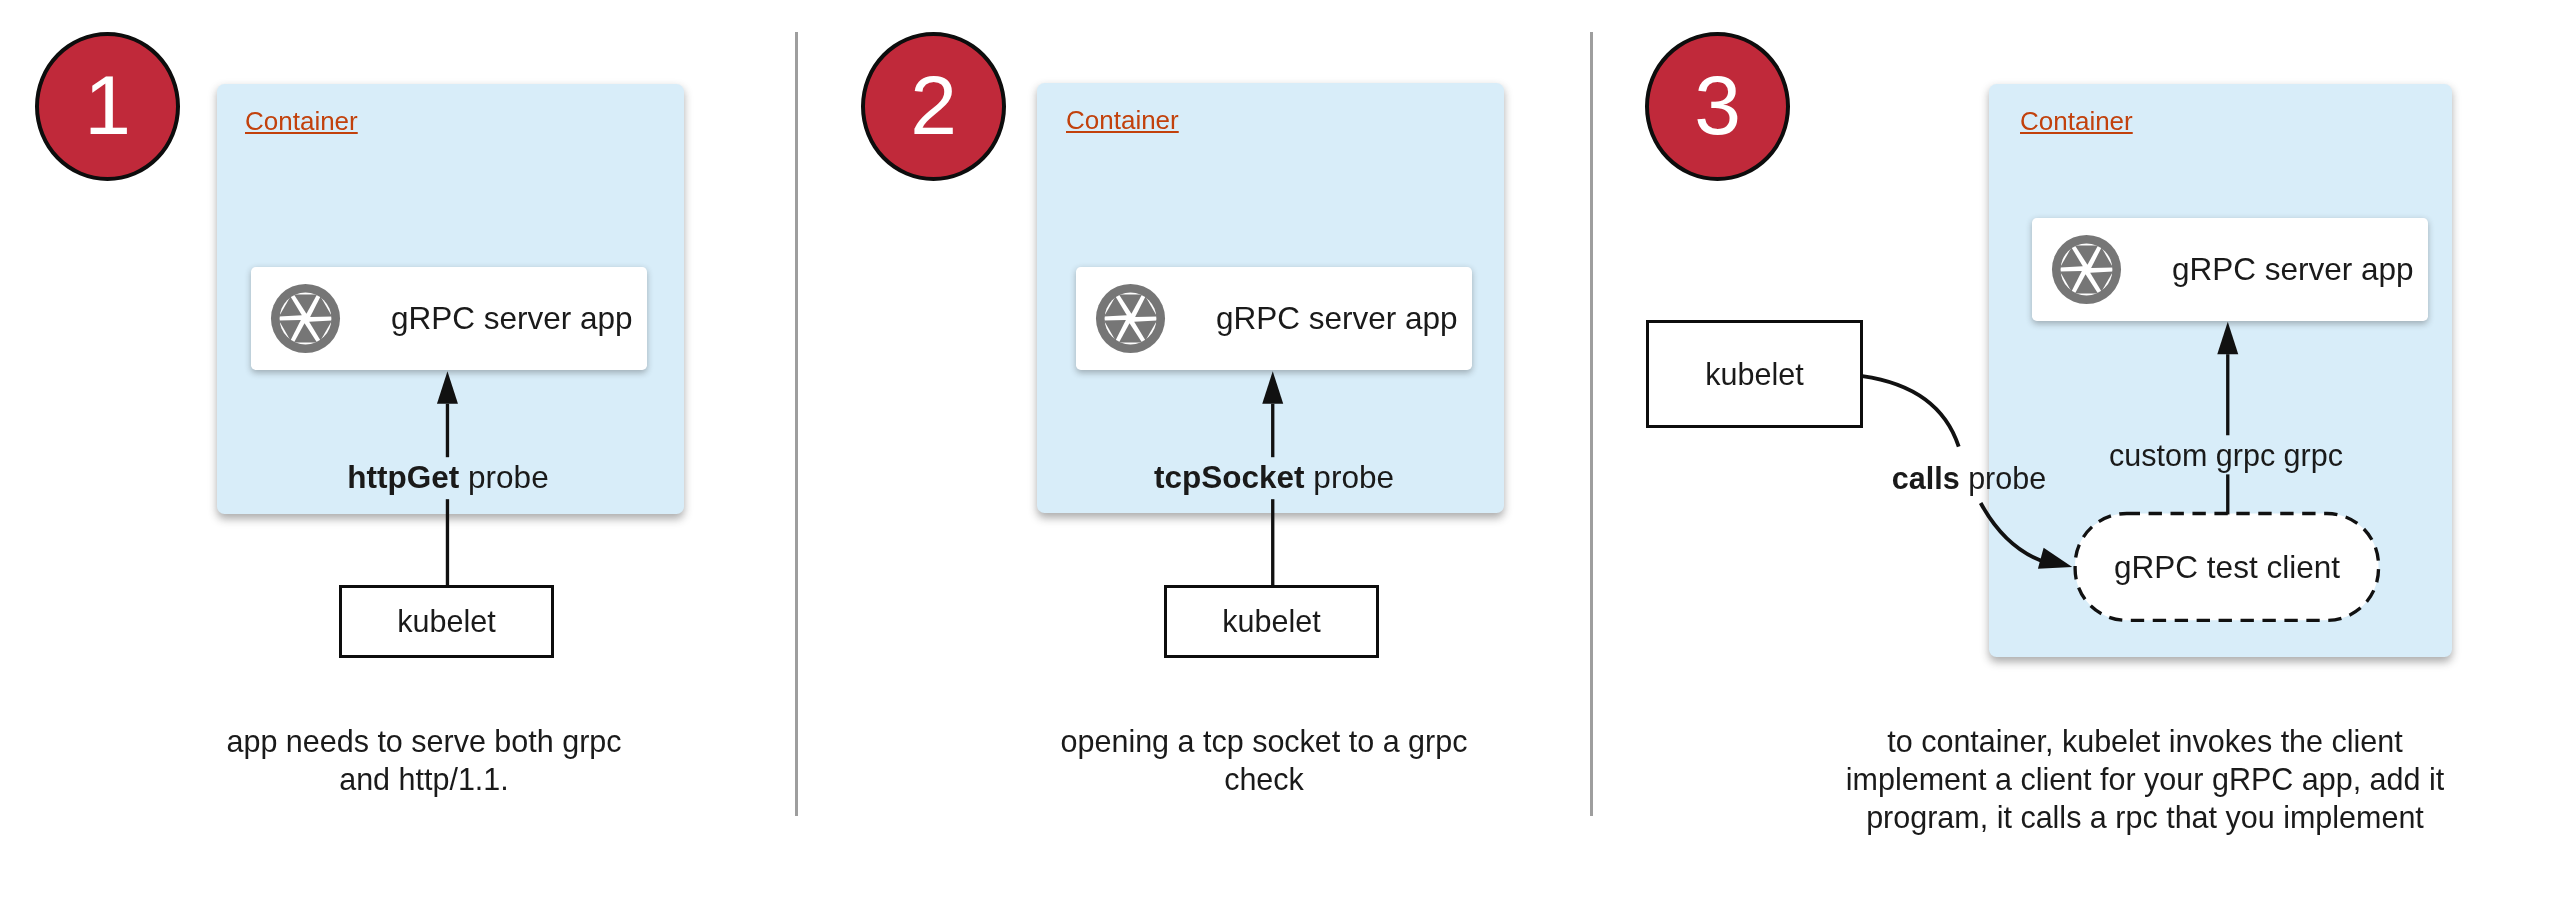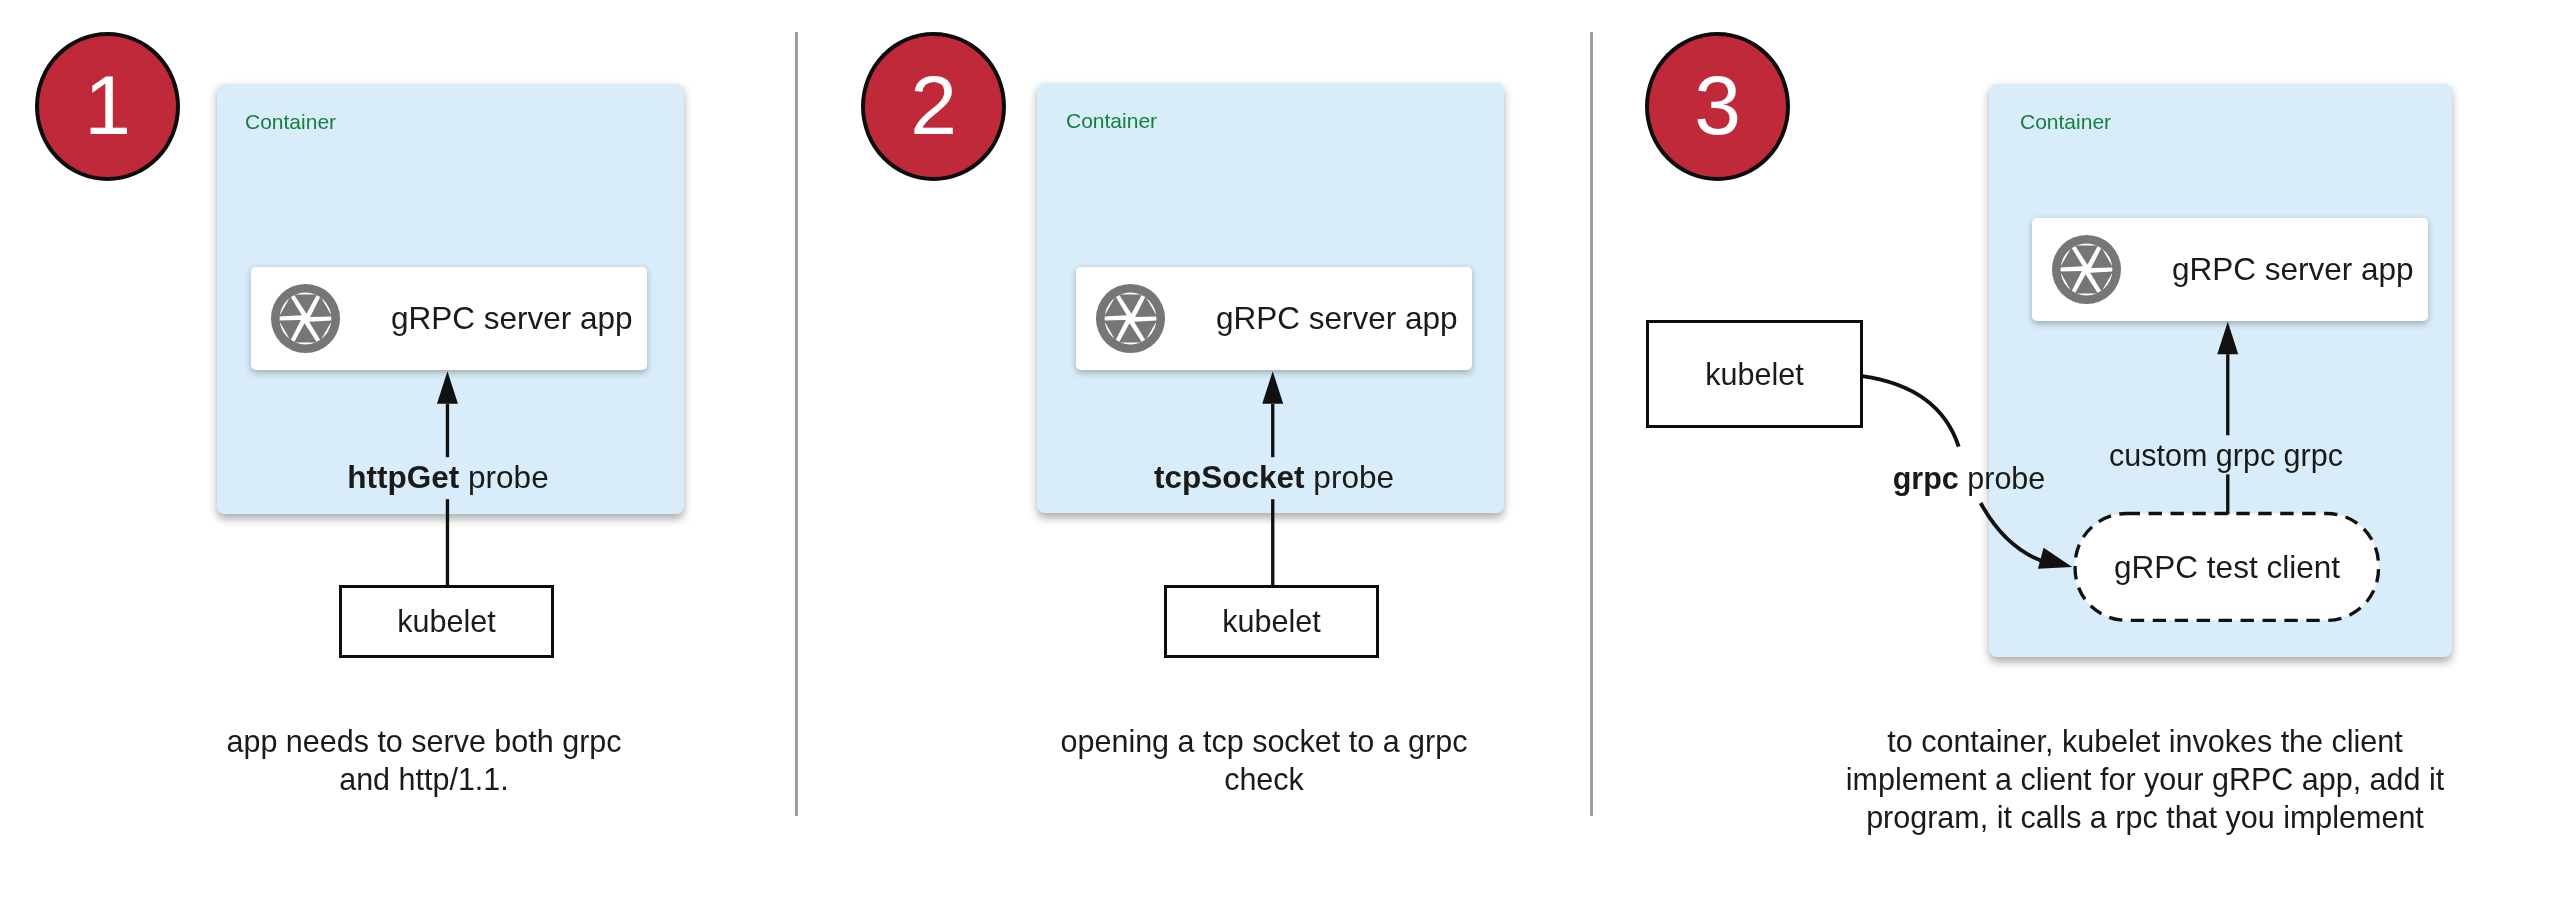--- a/index.html
+++ b/index.html
@@ -8,21 +8,21 @@
 
   .divider{position:absolute;top:31.5px;height:784px;width:2.9px;background:var(--divider,#9e9e9e);}
 
   .badge{position:absolute;width:145px;height:149px;border-radius:50%;
          background:var(--red,#c0293a);border:4.8px solid #0d0d0d;box-sizing:border-box;
          display:flex;align-items:center;justify-content:center;}
   .badge span{color:#fff;font-size:84px;line-height:1;transform:translateY(-1.9px);}
 
   .container-box{position:absolute;background:var(--blue,#d8edf9);border-radius:7.6px;
                  box-shadow:0 4.8px 8.6px rgba(40,40,40,.38);}
-  .container-label{position:absolute;font-size:21px;line-height:29px;color:#15803d;}
+  .container-label{position:absolute;font-size:26px;line-height:29px;color:#c2410c;text-decoration:underline;}
 
   .app-box{position:absolute;width:396px;height:103px;background:#fff;border-radius:4.8px;
            box-shadow:0 2.9px 6.7px rgba(30,30,30,.30);
            display:flex;align-items:center;padding-left:19px;box-sizing:border-box;gap:30px;}
   .app-box .icon{width:71px;height:71px;flex:0 0 71px;margin-right:20px;}
   .app-box .app-label{font-size:31.5px;white-space:nowrap;}
 
   .probe-label{position:absolute;transform:translateX(-50%);font-size:31.5px;line-height:40px;
                white-space:nowrap;}
   .probe-label b{font-weight:bold;}
@@ -182,20 +182,20 @@
   </svg>
 
   <div class="label-layer">
     <div class="probe-label" style="left:448px;top:457px;">
       <b>httpGet</b><span> probe</span>
     </div>
     <div class="probe-label" style="left:1274px;top:457px;">
       <b>tcpSocket</b><span> probe</span>
     </div>
     <div class="probe-label" style="left:1969px;top:458px;font-size:30.5px;">
-      <b>grpc</b><span> probe</span>
+      <b>calls</b><span> probe</span>
     </div>
     <div class="free-label" style="left:2226px;top:435px;">custom grpc grpc</div>
     <div class="test-client-label" style="left:2227px;top:567px;">gRPC test client</div>
   </div>
 
 </div>
 
 
 </body></html>

